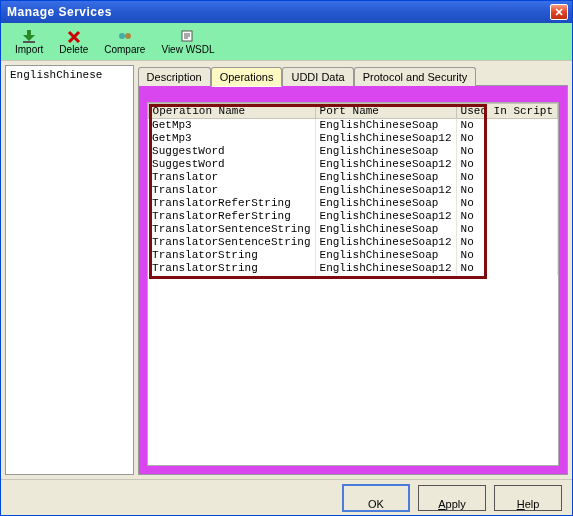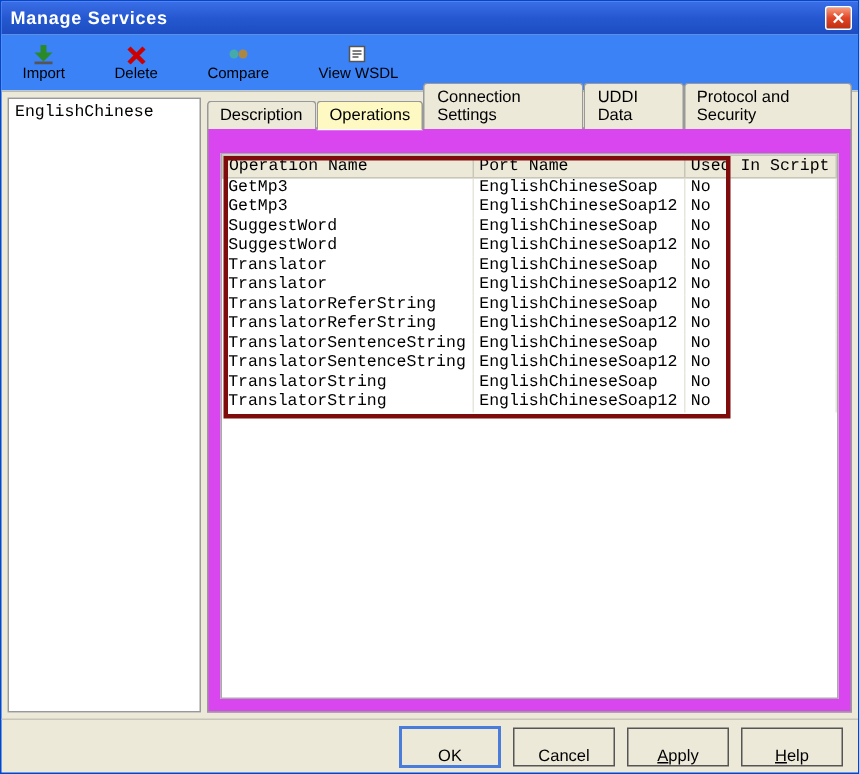--- a/index.html
+++ b/index.html
@@ -1,21 +1,21 @@
 <!DOCTYPE html>
 <html><head>
 <meta charset="utf-8">
 <style>
   * { box-sizing: border-box; margin: 0; padding: 0; }
   body { font-family: Tahoma, sans-serif; font-size: 11px; background: #fff; }
   .window { width: 573px; height: 516px; border: 1px solid #0046d5; background: #ece9d8; display: flex; flex-direction: column; }
   .titlebar { height: 22px; background: linear-gradient(to bottom, #3a6ee8, #2558d0 50%, #1c4cc0); color: #fff; display: flex; align-items: center; padding: 0 4px; font-weight: bold; font-size: 12px; }
   .titlebar-text { flex: 1; padding-left: 2px; letter-spacing: 0.5px; }
   .close-btn { width: 18px; height: 16px; background: linear-gradient(to bottom, #f89e7f, #e04525 50%, #c03010); border: 1px solid #fff; border-radius: 2px; display: flex; align-items: center; justify-content: center; color: #fff; font-weight: bold; font-size: 11px; cursor: pointer; }
-  .toolbar { height: 38px; background: #3b82f6; border-bottom: 1px solid #c8c6b9; display: flex; align-items: center; padding: 2px 8px; gap: 21px; }
+  .toolbar { height: 38px; background: #86efac; border-bottom: 1px solid #c8c6b9; display: flex; align-items: center; padding: 2px 8px; gap: 4px; }
   .tool-item { display: flex; flex-direction: column; align-items: center; padding: 0 6px; cursor: pointer; font-size: 10px; }
   .tool-icon { width: 16px; height: 14px; margin-bottom: 1px; }
   .body-area { flex: 1; display: flex; padding: 4px; gap: 4px; min-height: 0; }
   .left-panel { width: 148px; background: #fff; border: 1px solid #999; padding: 2px; font-family: "Courier New", monospace; font-size: 11px; }
   .left-item { padding: 1px 2px; cursor: pointer; }
   .right-panel { flex: 1; display: flex; flex-direction: column; min-height: 0; }
   .tabstrip { display: flex; height: 20px; align-items: flex-end; position: relative; z-index: 2; }
   .tab { padding: 3px 8px; font-size: 11px; background: #ece9d8; border: 1px solid #999; border-bottom: none; margin-right: 0px; border-radius: 3px 3px 0 0; cursor: pointer; position: relative; top: 1px; }
   .tab.active { background: #fef9c3; z-index: 3; border-bottom: 1px solid #fdfcf7; margin-bottom: -1px; }
   .tab-content { flex: 1; background: #d946ef; border: 1px solid #999; padding: 16px 8px 8px 8px; min-height: 0; display: flex; flex-direction: column; }
@@ -76,21 +76,20 @@
 
   <div class="body-area">
     <div class="left-panel">
       <div class="left-item">EnglishChinese</div>
     </div>
 
     <div class="right-panel">
       <div class="tabstrip">
         <div class="tab">Description</div>
         <div class="tab active">Operations</div>
-        <div class="tab">Connection Settings</div>
         <div class="tab">UDDI Data</div>
         <div class="tab">Protocol and Security</div>
       </div>
       <div class="tab-content">
         <div class="table-wrap">
           <div class="highlight-box"></div>
           <table>
             <thead>
               <tr>
                 <th class="col-op">Operation Name</th>
@@ -161,18 +160,17 @@
                 </tr>
               </tbody>
           </table>
         </div>
       </div>
     </div>
   </div>
 
   <div class="button-bar">
     <button class="btn default">OK</button>
-    <button class="btn">Cancel</button>
     <button class="btn"><span class="u">A</span><span>pply</span></button>
     <button class="btn"><span class="u">H</span><span>elp</span></button>
   </div>
 
 </div>
 
 </body></html>

